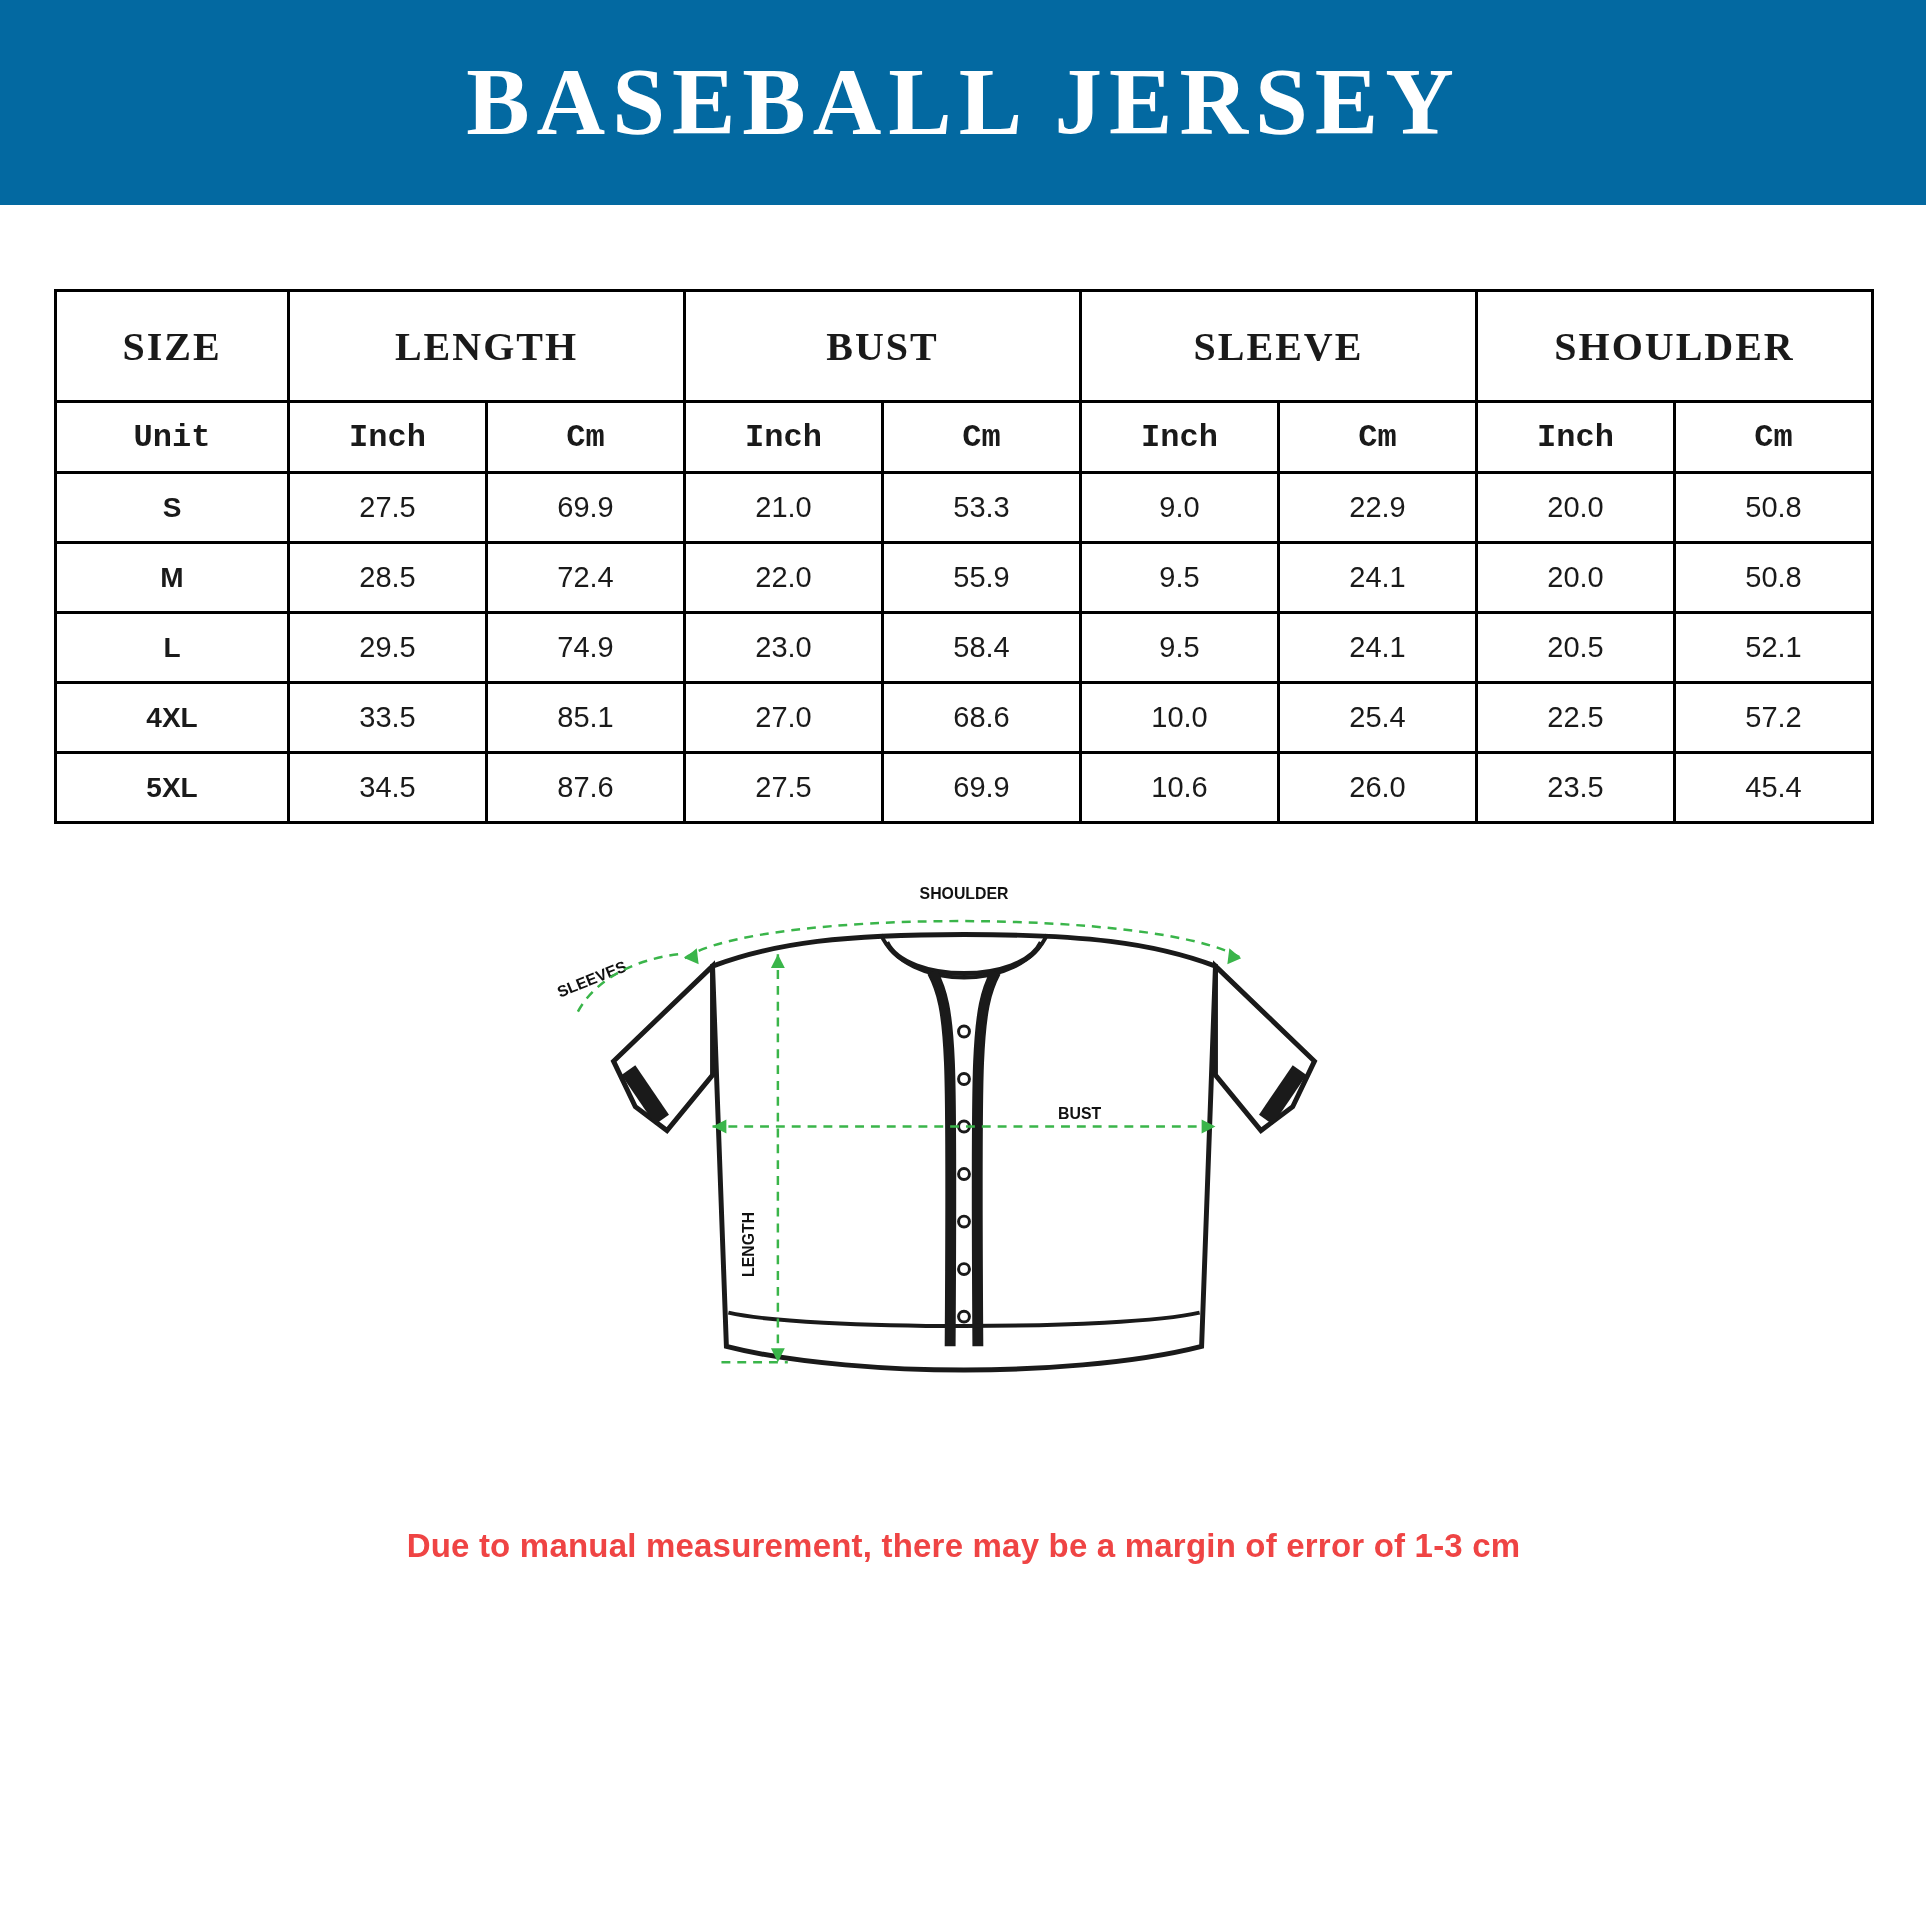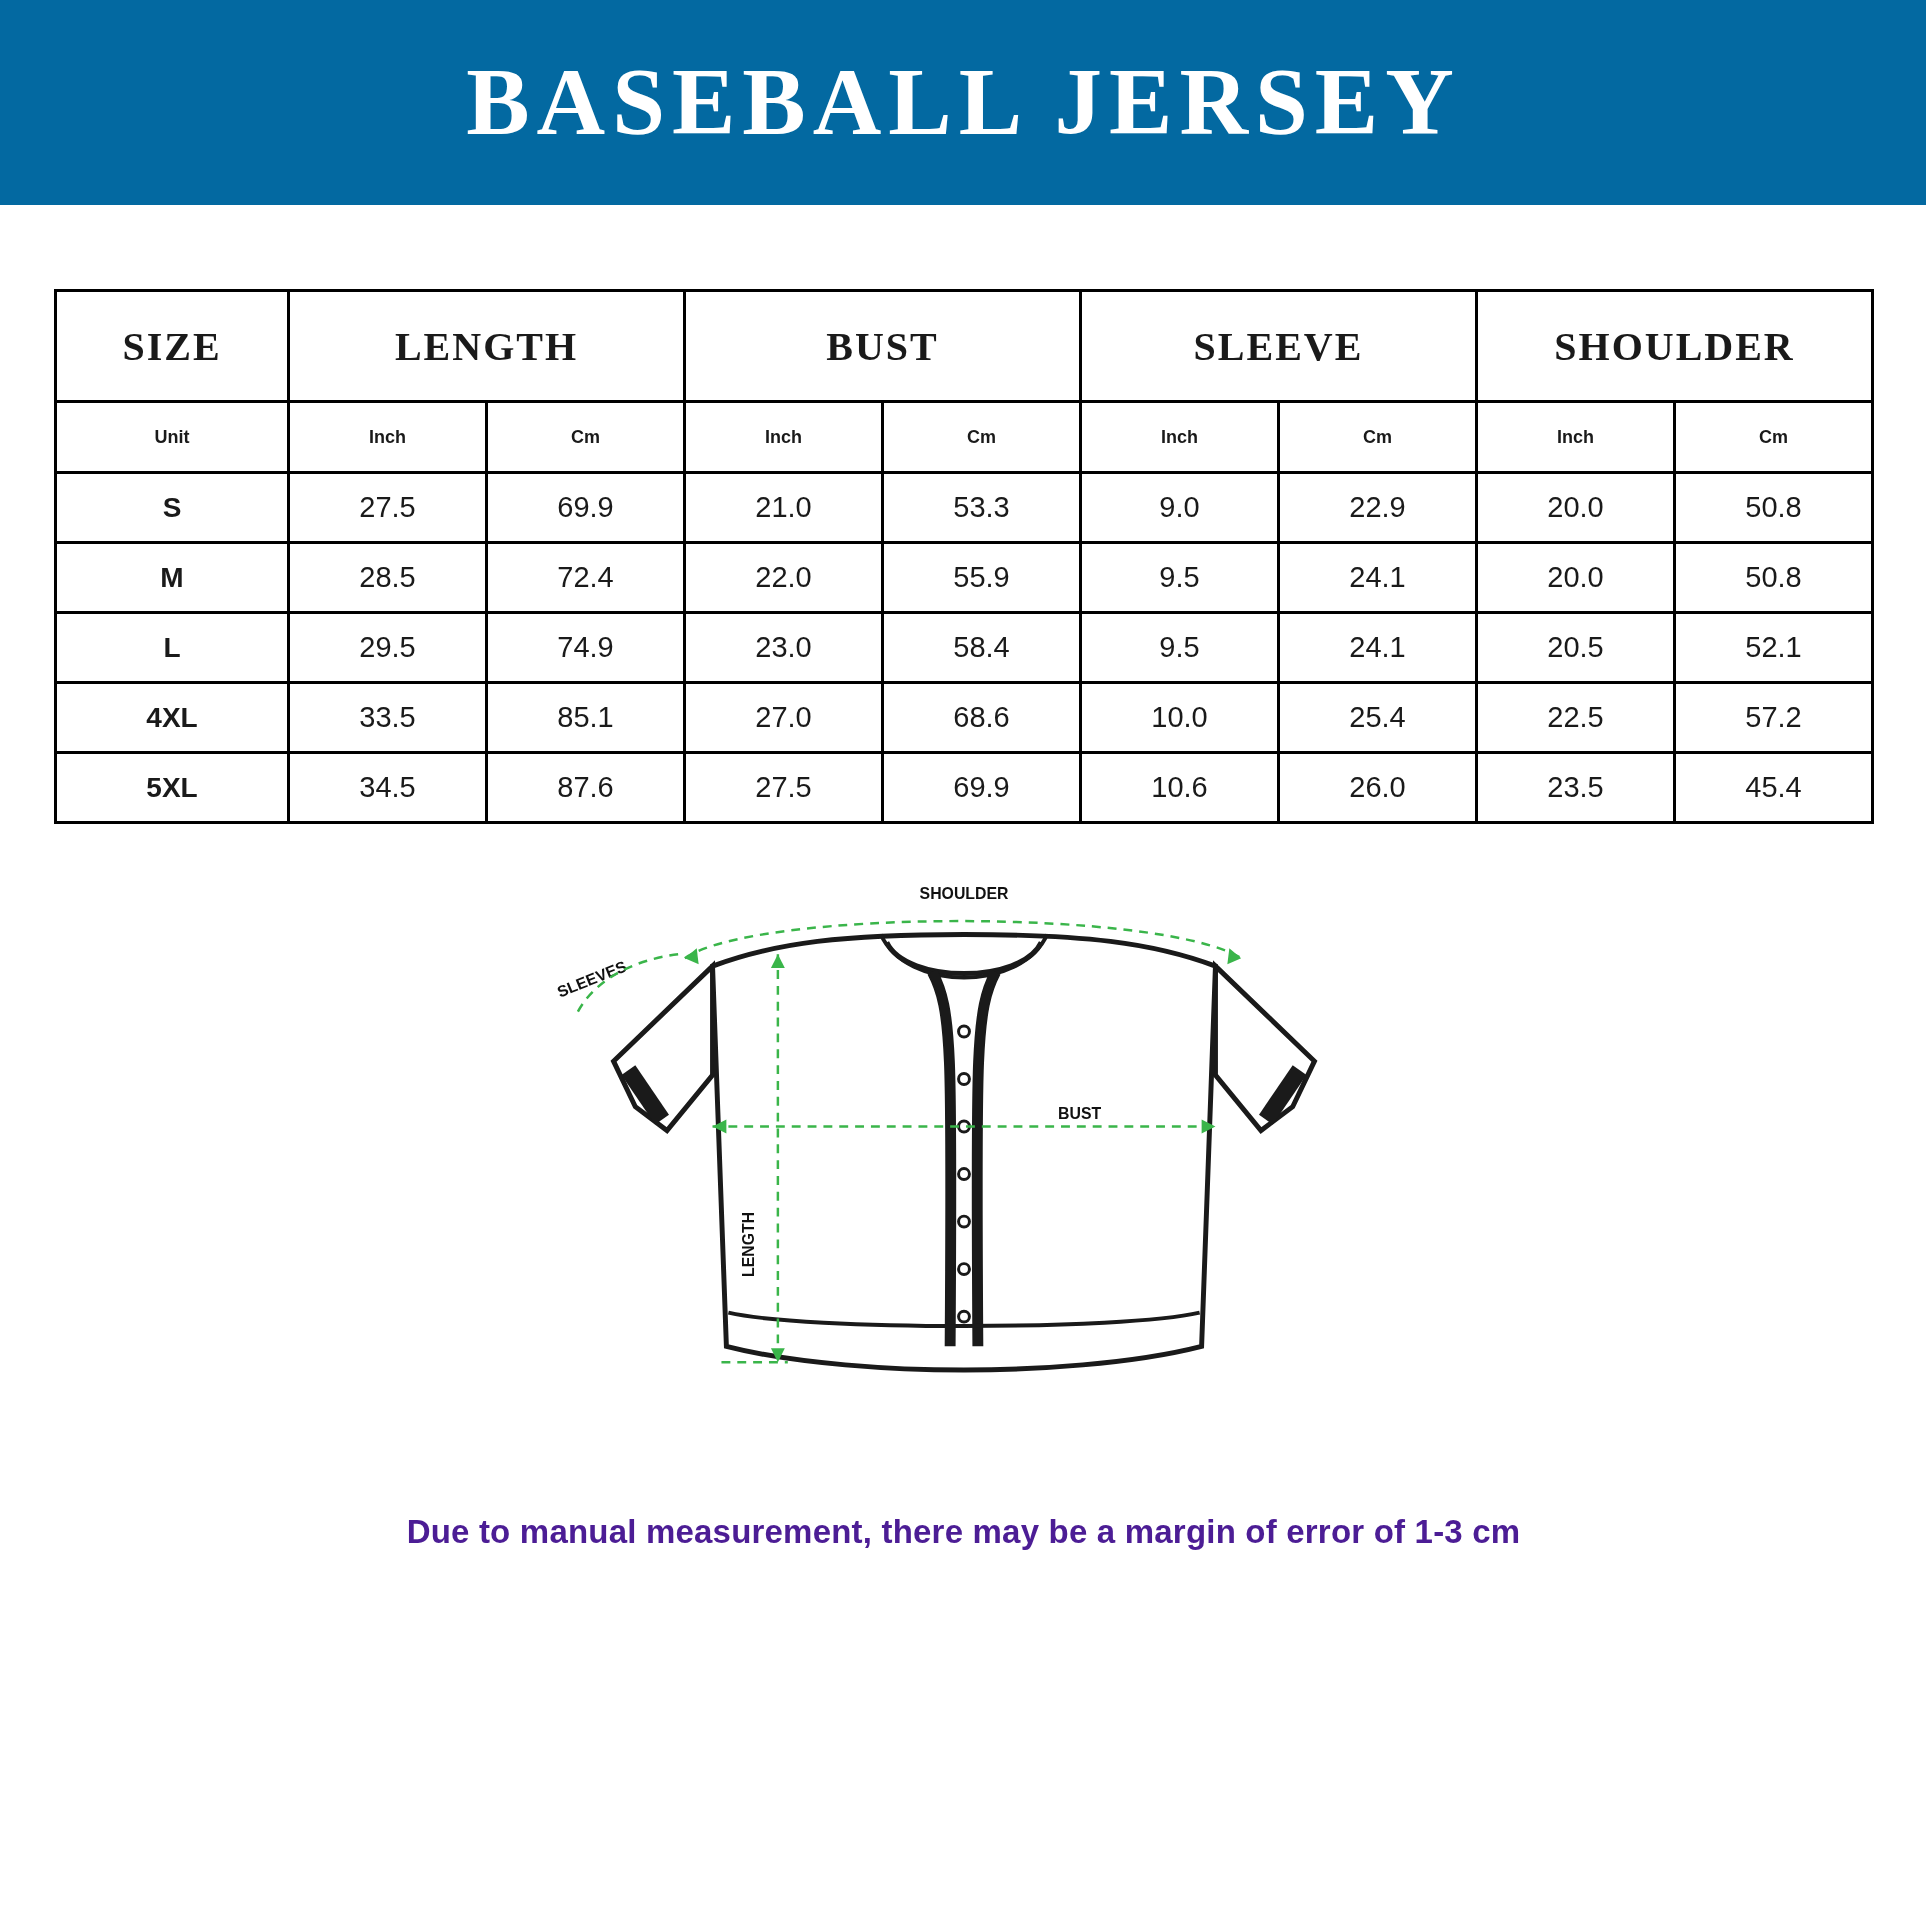--- a/index.html
+++ b/index.html
@@ -49,23 +49,23 @@
     padding: 0;
   }
   .grp-head {
     font-family: "Liberation Serif", serif;
     font-weight: bold;
     font-size: 40px;
     letter-spacing: 2px;
     height: 111px;
   }
   .unit-row td {
-    font-family: Liberation Sans, sans-serif;
-    font-weight: bold;
-    font-size: 18px;
+    font-family: Liberation Mono, monospace;
+    font-weight: bold;
+    font-size: 32px;
     height: 71px;
   }
   .data-row td {
     font-size: 29px;
     height: 70px;
     font-weight: normal;
   }
   .data-row td.size-cell {
     font-weight: bold;
     font-size: 28px;
@@ -85,24 +85,24 @@
   .jersey-svg {
     position: absolute;
     left: 50%;
     transform: translateX(-50%);
     top: 0;
   }
 
   
   .footer-note {
     text-align: center;
-    color: #4c1d95;
+    color: #ef4444;
     font-size: 33px;
     font-weight: bold;
-    margin-top: 18px;
+    margin-top: 32px;
     letter-spacing: 0.2px;
   }
 </style>
 </head>
 <body>
 
 <div class="header">
   <div class="header-title">BASEBALL JERSEY</div>
 </div>
 

